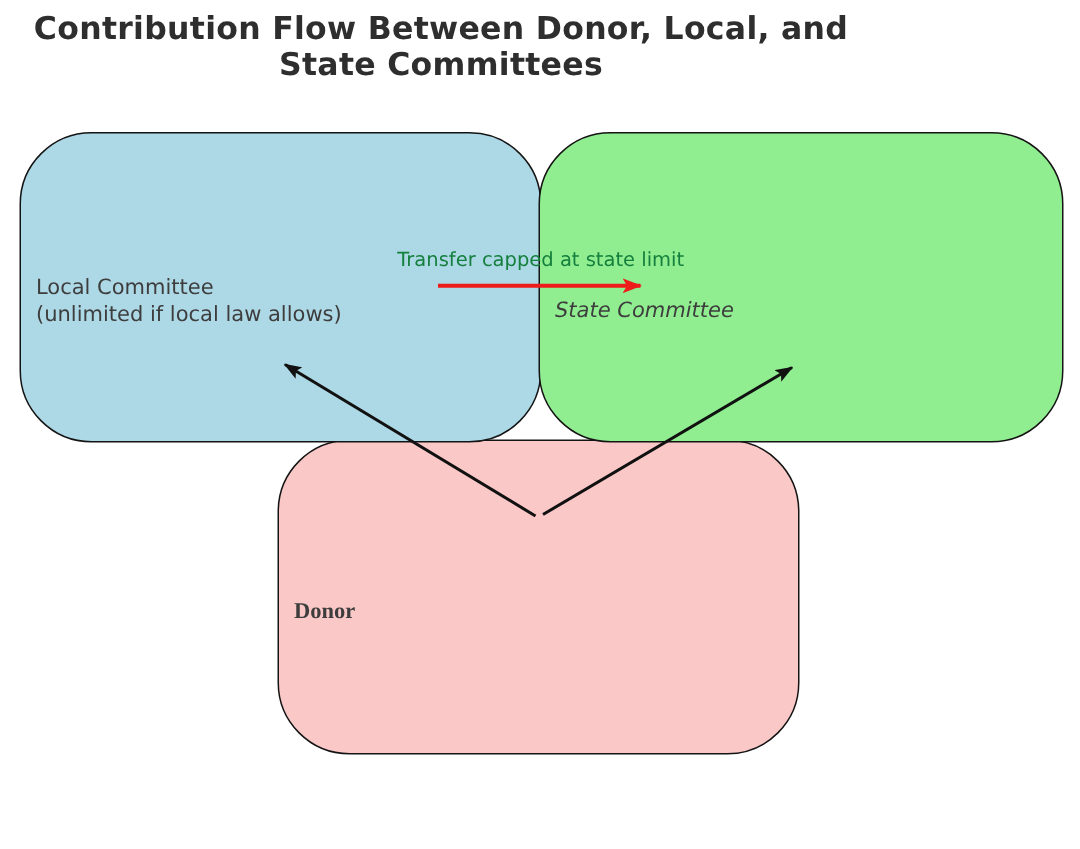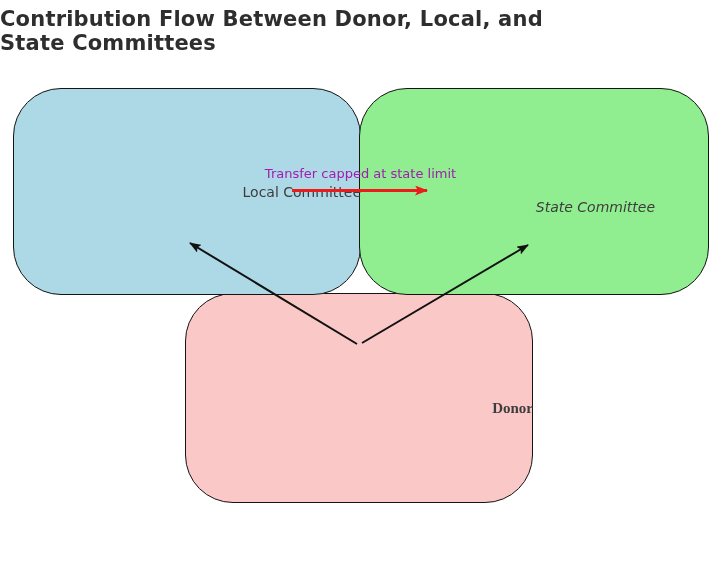--- a/index.html
+++ b/index.html
@@ -13,21 +13,21 @@
     width: 720px;
     height: 566px;
     background: #ffffff;
     overflow: hidden;
   }
   .diagram-title {
     position: absolute;
     top: 7px;
     left: 0;
     width: 588px;
-    text-align: left;
+    text-align: center;
     font-size: 21px;
     font-weight: bold;
     color: #2e2e2e;
     letter-spacing: 0.2px;
   }
   .node {
     position: absolute;
     border: 1.6px solid #141414;
     border-radius: 48px;
     box-sizing: border-box;
@@ -45,24 +45,25 @@
     height: 207px;
   }
   .node-donor {
     left: 185px;
     top: 293px;
     width: 348px;
     height: 210px;
   }
   .node-label {
     position: absolute;
-    text-align: right;
+    text-align: left;
     color: #3d3d3d;
     font-size: 14px;
     line-height: 18px;
+    margin-left: 11px;
   }
   .label-local {
     left: 13px;
     top: 183px;
     width: 348px;
   }
   .label-state {
     left: 359px;
     top: 198px;
     width: 296px;
@@ -103,29 +104,30 @@
   <div class="diagram-title">Contribution Flow Between Donor, Local, and State Committees</div>
 
   <div class="node node-donor" style="background-color: rgb(251, 200, 200);"></div>
 
   <div class="node node-local" style="background-color: rgb(173, 216, 230);"></div>
 
   <div class="node node-state" style="background-color: rgb(144, 238, 144);"></div>
 
   <div class="node-label label-local">
     <div>Local Committee</div>
+    <div>(unlimited if local law allows)</div>
   </div>
 
   <div class="node-label label-state">
     <div>State Committee</div>
   </div>
 
   <div class="node-label label-donor">Donor</div>
 
-  <div class="edge-label" style="color: #a21caf;">Transfer capped at state limit</div>
+  <div class="edge-label" style="color: #15803d;">Transfer capped at state limit</div>
 
   <svg class="arrow-layer" viewBox="0 0 720 566">
     <defs>
       <marker id="head-red" markerWidth="13" markerHeight="10" refX="12" refY="5" orient="auto" markerUnits="userSpaceOnUse">
         <polygon points="0,0 13,5 0,10 3,5" fill="#EE1B1B"></polygon>
       </marker>
       <marker id="head-black" markerWidth="12" markerHeight="9" refX="11" refY="4.5" orient="auto" markerUnits="userSpaceOnUse">
         <polygon points="0,0 12,4.5 0,9 2.5,4.5" fill="#111111"></polygon>
       </marker>
     </defs>

